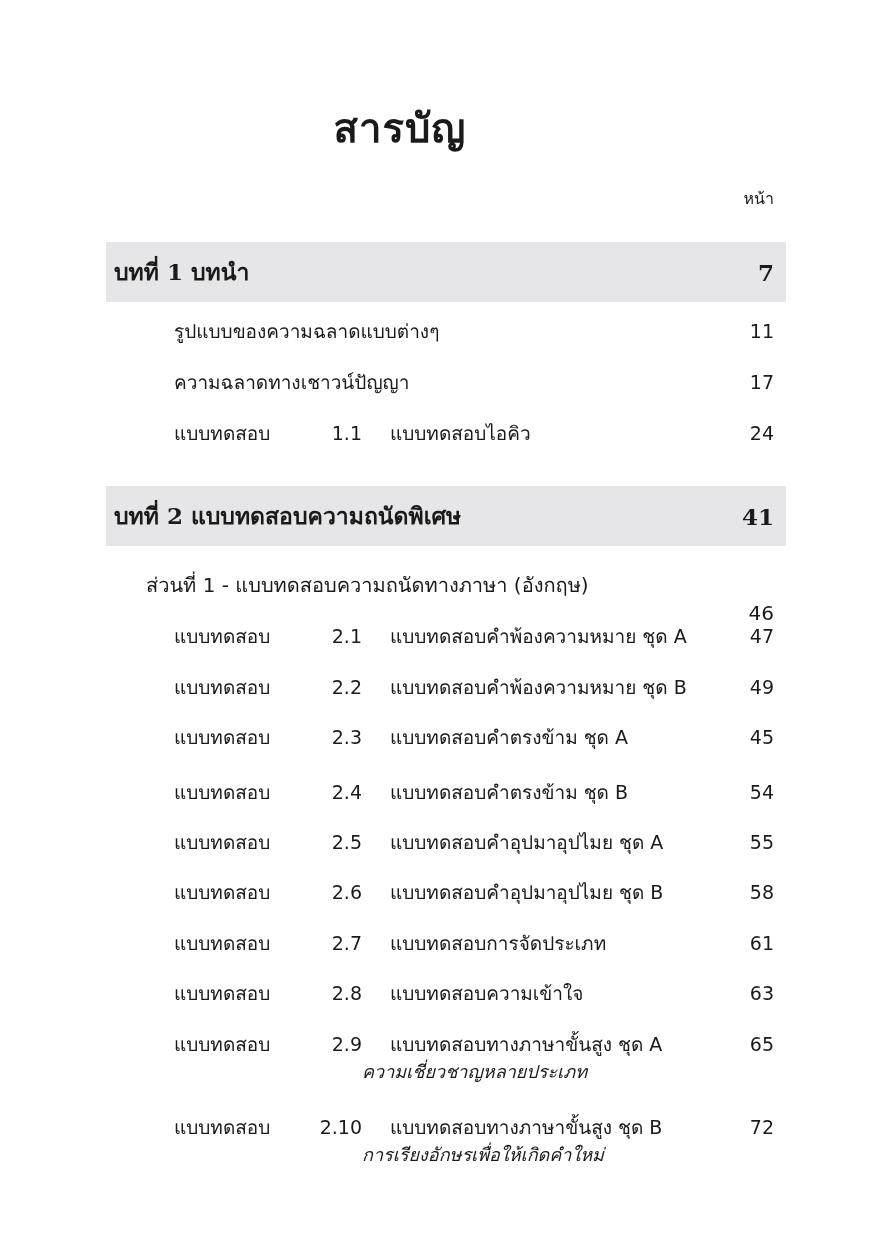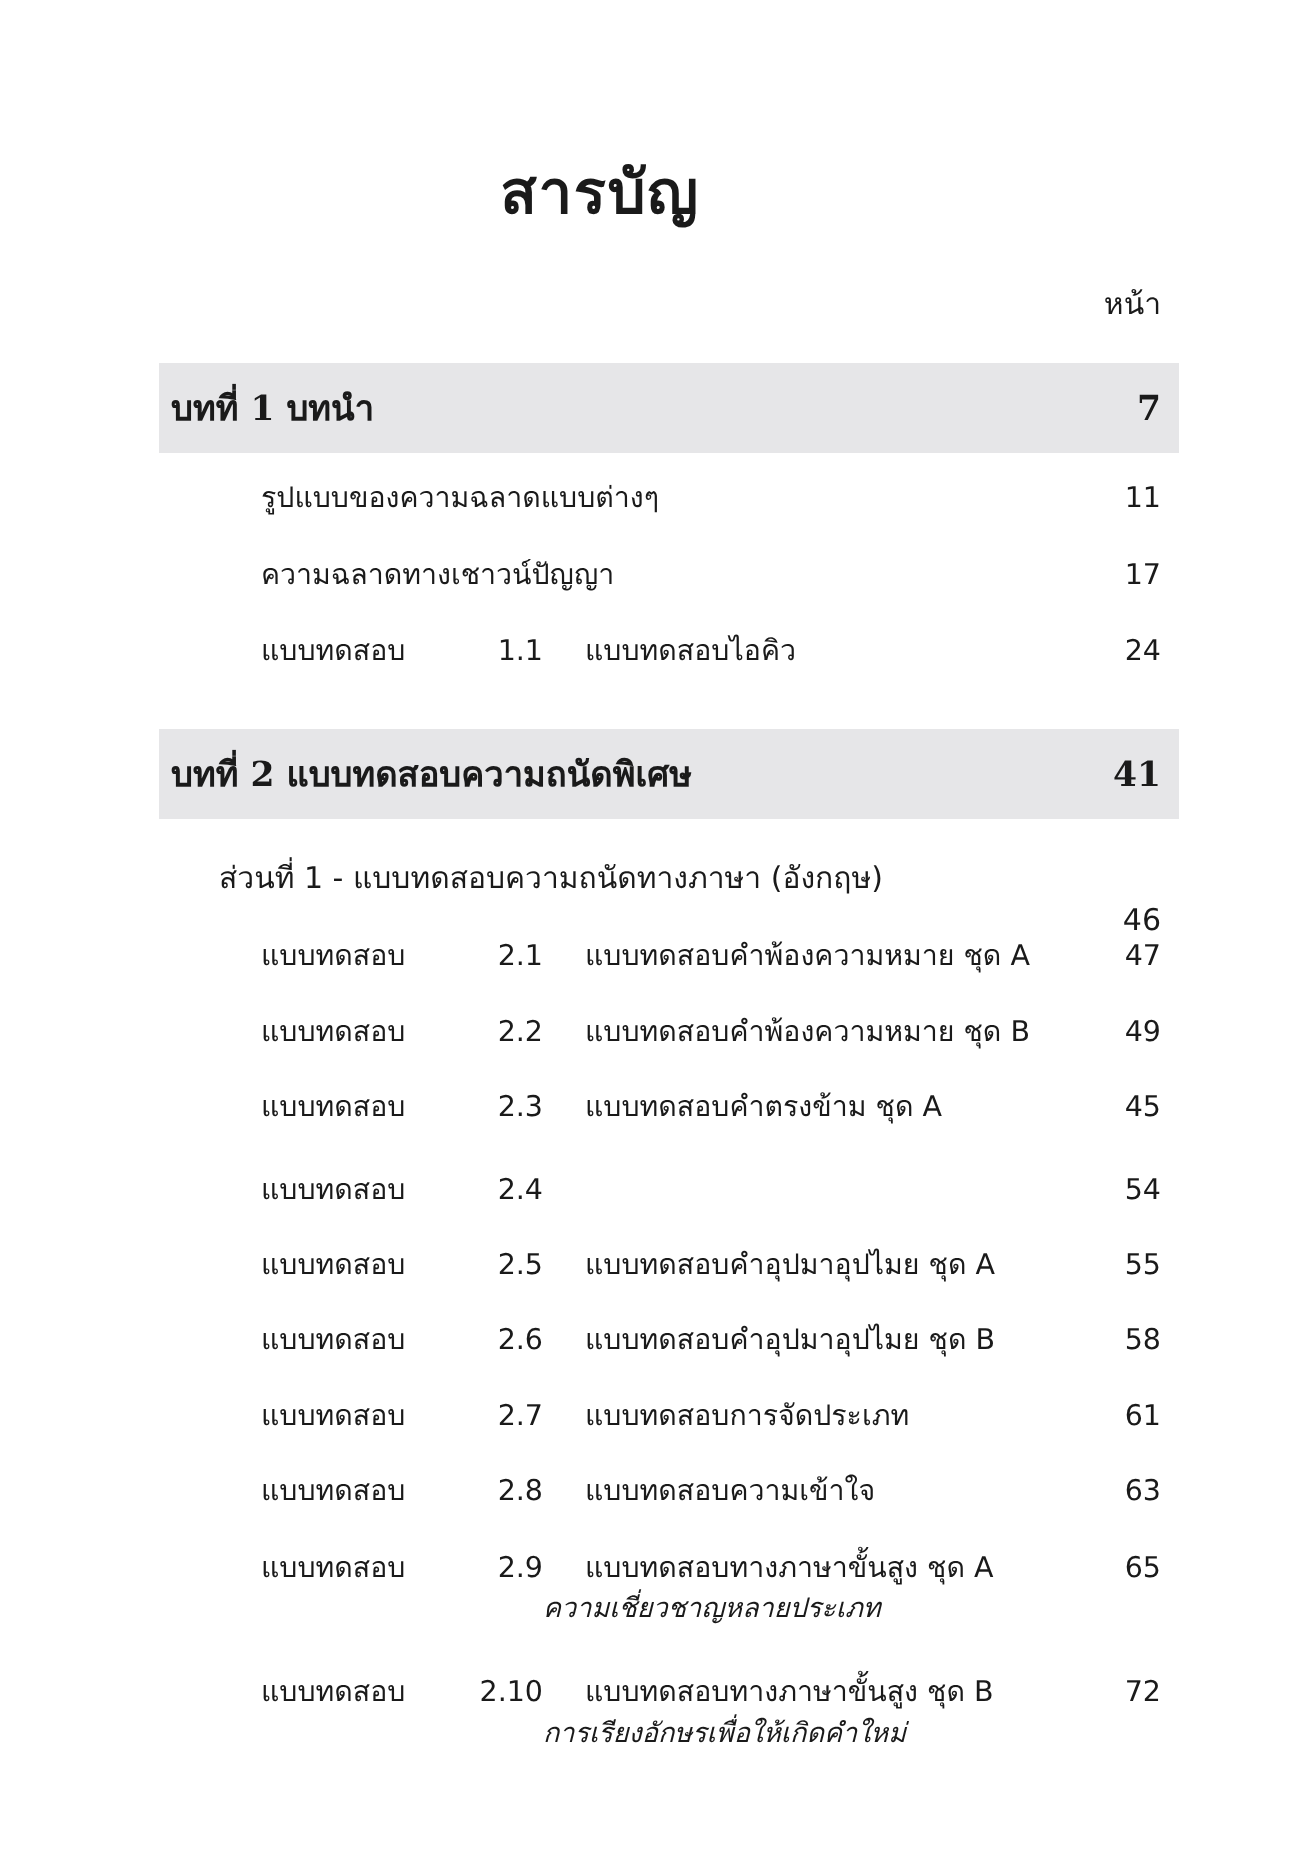--- a/index.html
+++ b/index.html
@@ -1,20 +1,20 @@
 <!DOCTYPE html>
 <html><head>
 <meta charset="utf-8">
 <style>
   html, body { margin: 0; padding: 0; background: #ffffff; }
   body { width: 874px; height: 1240px; position: relative; overflow: hidden;
          font-family: "DejaVu Sans", "Liberation Sans", sans-serif; color: #1a1a1a; }
   .title { position: absolute; left: 0; width: 800px; top: 96px; text-align: center;
            font-size: 40px; font-weight: bold; letter-spacing: 1px; }
-  .page-label { position: absolute; right: 100px; top: 186px; font-size: 20px; }
+  .page-label { position: absolute; right: 100px; top: 186px; font-size: 16px; }
   .chapter { position: absolute; left: 106px; width: 680px; height: 60px; background: #e6e6e8;
              display: flex; align-items: center; justify-content: space-between; box-sizing: border-box;
              padding: 0 12px 0 8px; font-family: "DejaVu Serif", "Liberation Serif", serif;
              font-weight: bold; font-size: 23px; }
   .row { position: absolute; left: 174px; right: 100px; display: flex; align-items: baseline;
          font-size: 19px; }
   .row .label { white-space: pre; }
   .row .page { margin-left: auto; }
   .row .sub { position: absolute; left: 188px; top: 28px; font-style: italic; font-size: 18px; }
   .section { position: absolute; left: 146px; right: 100px; display: flex; font-size: 20px; flex-direction: column; }
@@ -72,20 +72,21 @@
 </div>
 <div class="row" style="top:722px">
   <span class="col-a">แบบทดสอบ</span>
   <span class="col-b">2.3</span>
   <span class="label">แบบทดสอบคำตรงข้าม ชุด A</span>
   <span class="page">45</span>
 </div>
 <div class="row" style="top:777px">
   <span class="col-a">แบบทดสอบ</span>
   <span class="col-b">2.4</span>
+  <span class="label">แบบทดสอบคำตรงข้าม ชุด B</span>
   <span class="page">54</span>
 </div>
 <div class="row" style="top:827px">
   <span class="col-a">แบบทดสอบ</span>
   <span class="col-b">2.5</span>
   <span class="label">แบบทดสอบคำอุปมาอุปไมย ชุด A</span>
   <span class="page">55</span>
 </div>
 <div class="row" style="top:877px">
   <span class="col-a">แบบทดสอบ</span>

